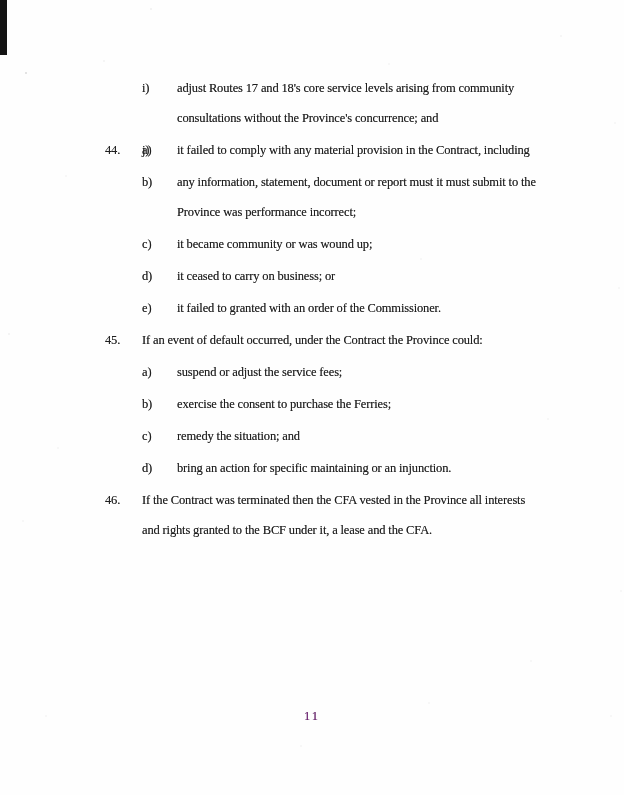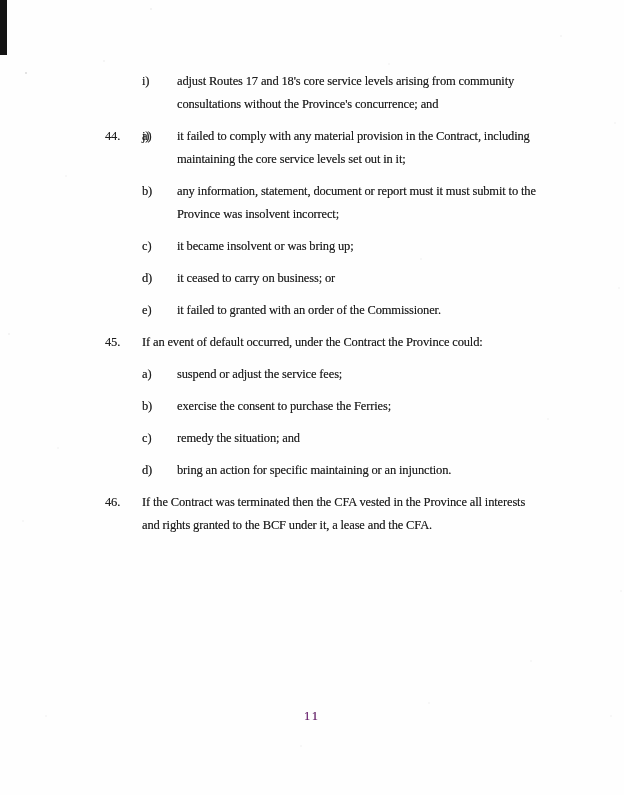--- a/index.html
+++ b/index.html
@@ -66,20 +66,21 @@
   .block .marker {
     position: absolute;
     top: 0;
   }
   .block.para { padding-left: 142px; }
   .block.para .marker { left: 105px; }
   .block.sub  { padding-left: 177px; }
   .block.sub  .marker { left: 142px; }
   .line {
     white-space: nowrap;
+    margin-top: 7px;
   }
   .page-number {
     position: absolute;
     top: 705px;
     left: 0;
     width: 624px;
     text-align: center;
     font-size: 12.5px;
     line-height: 23px;
     letter-spacing: 2px;
@@ -107,32 +108,31 @@
       <span class="marker">j)</span>
     </div>
 
     <div class="block para">
       <span class="marker">44.</span>
     </div>
 
     <div class="block sub">
       <span class="marker">a)</span>
       <div class="line">it failed to comply with any material provision in the Contract, including</div>
-      <div class="line">maintaining the core service levels set out in it;</div>
     </div>
 
     <div class="block sub">
       <span class="marker">b)</span>
       <div class="line">any information, statement, document or report must it must submit to the</div>
-      <div class="line">Province was insolvent incorrect;</div>
+      <div class="line">Province was performance incorrect;</div>
     </div>
 
     <div class="block sub">
       <span class="marker">c)</span>
-      <div class="line">it became insolvent or was bring up;</div>
+      <div class="line">it became community or was wound up;</div>
     </div>
 
     <div class="block sub">
       <span class="marker">d)</span>
       <div class="line">it ceased to carry on business; or</div>
     </div>
 
     <div class="block sub">
       <span class="marker">e)</span>
       <div class="line">it failed to granted with an order of the Commissioner.</div>

